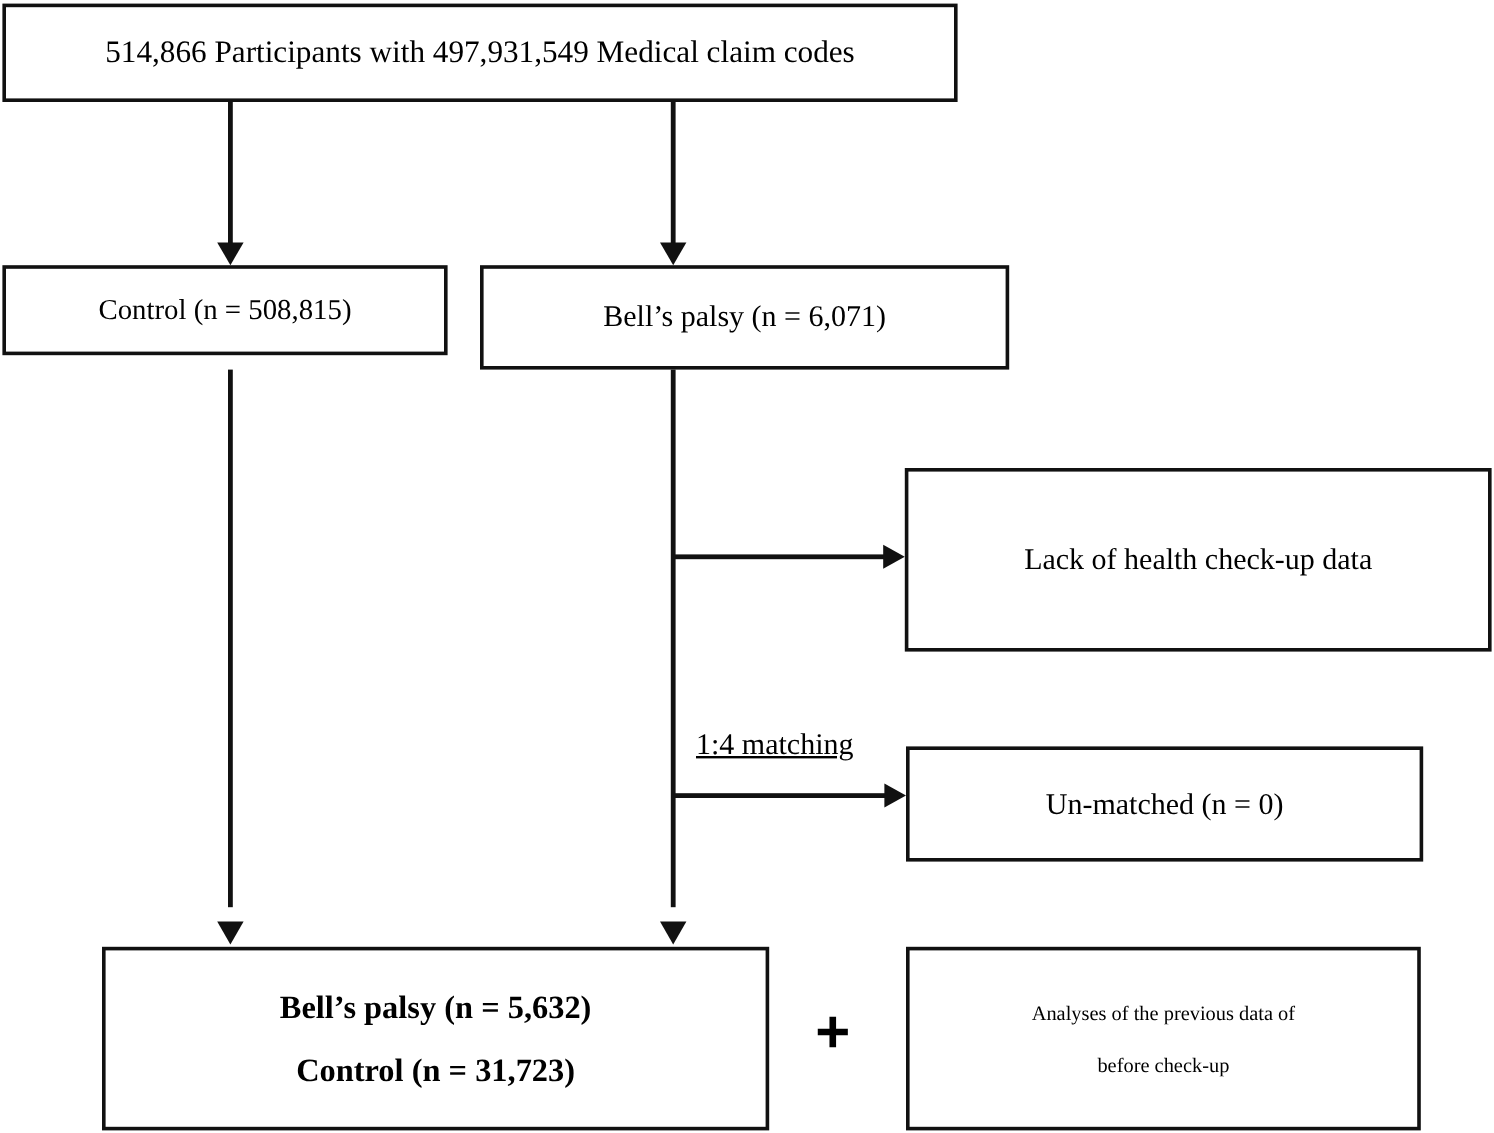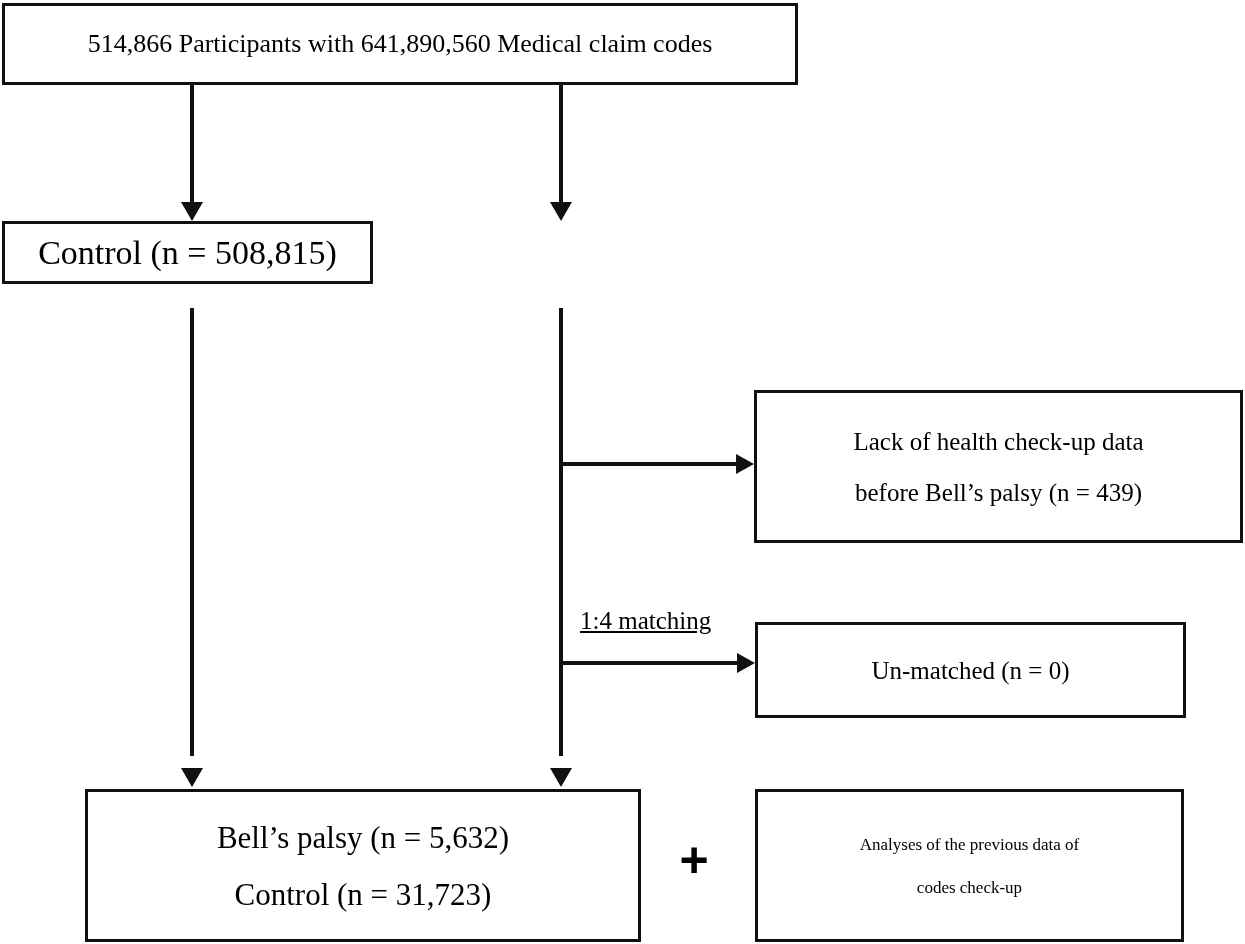--- a/index.html
+++ b/index.html
@@ -27,25 +27,25 @@
     justify-content: center;
     text-align: center;
     line-height: 1.0;
   }
   .node .line {
     display: block;
     white-space: nowrap;
   }
   
   #node-top      { left: 2px;   top: 3px;   width: 796px; height: 82px;  font-size: 26px; }
-  #node-control  { left: 2px;   top: 221px; width: 371px; height: 63px;  font-size: 34px; }
+  #node-control  { left: 2px;   top: 221px; width: 371px; height: 75px;  font-size: 24px; }
   #node-bells    { left: 400px; top: 221px; width: 441px; height: 87px;  font-size: 25px; }
   #node-lack     { left: 754px; top: 390px; width: 489px; height: 153px; font-size: 25px; }
   #node-unmatch  { left: 755px; top: 622px; width: 431px; height: 96px;  font-size: 25px; }
-  #node-final    { left: 85px;  top: 789px; width: 556px; height: 153px; font-size: 31px; }
+  #node-final    { left: 85px;  top: 789px; width: 556px; height: 153px; font-size: 27px; font-weight: bold; }
   #node-analyses { left: 755px; top: 789px; width: 429px; height: 153px; font-size: 17px; }
 
   #node-lack .line + .line,
   #node-final .line + .line,
   #node-analyses .line + .line { margin-top: 26px; }
 
   
   .vline {
     position: absolute;
     width: 4px;
@@ -107,57 +107,59 @@
     font-weight: 600;
     font-family: "Liberation Sans", sans-serif;
   }
 </style>
 </head>
 <body>
 
 <div id="canvas">
 
   <div class="node" id="node-top">
-    <span class="line">514,866 Participants with  641,890,560 Medical claim codes</span>
+    <span class="line">514,866 Participants with  497,931,549 Medical claim codes</span>
   </div>
 
   <div class="vline" id="v-top-left"></div>
   <div class="arrow-down" id="a-top-left"></div>
   <div class="vline" id="v-top-mid"></div>
   <div class="arrow-down" id="a-top-mid"></div>
 
   <div class="node" id="node-control">
     <span class="line">Control (n = 508,815)</span>
   </div>
 
+  <div class="node" id="node-bells">
+    <span class="line">Bell’s palsy (n = 6,071)</span>
+  </div>
 
   <div class="vline" id="v-ctrl-down"></div>
   <div class="arrow-down" id="a-ctrl-final"></div>
   <div class="vline" id="v-bells-down"></div>
   <div class="arrow-down" id="a-bells-final"></div>
 
   <div class="hline" id="h-lack"></div>
   <div class="arrow-right" id="a-lack"></div>
   <div class="node" id="node-lack">
     <span class="line">Lack of health check-up data</span>
-    <span class="line">before Bell’s palsy (n = 439)</span>
   </div>
 
   <div class="edge-label" id="lbl-matching">1:4 matching</div>
   <div class="hline" id="h-unmatch"></div>
   <div class="arrow-right" id="a-unmatch"></div>
   <div class="node" id="node-unmatch">
     <span class="line">Un-matched (n = 0)</span>
   </div>
 
   <div class="node" id="node-final">
     <span class="line">Bell’s palsy (n = 5,632)</span>
     <span class="line">Control (n = 31,723)</span>
   </div>
 
   <div id="plus-sign">+</div>
 
   <div class="node" id="node-analyses">
     <span class="line">Analyses of the previous data of</span>
-    <span class="line">codes check-up</span>
+    <span class="line">before check-up</span>
   </div>
 
 </div>
 
 </body></html>

